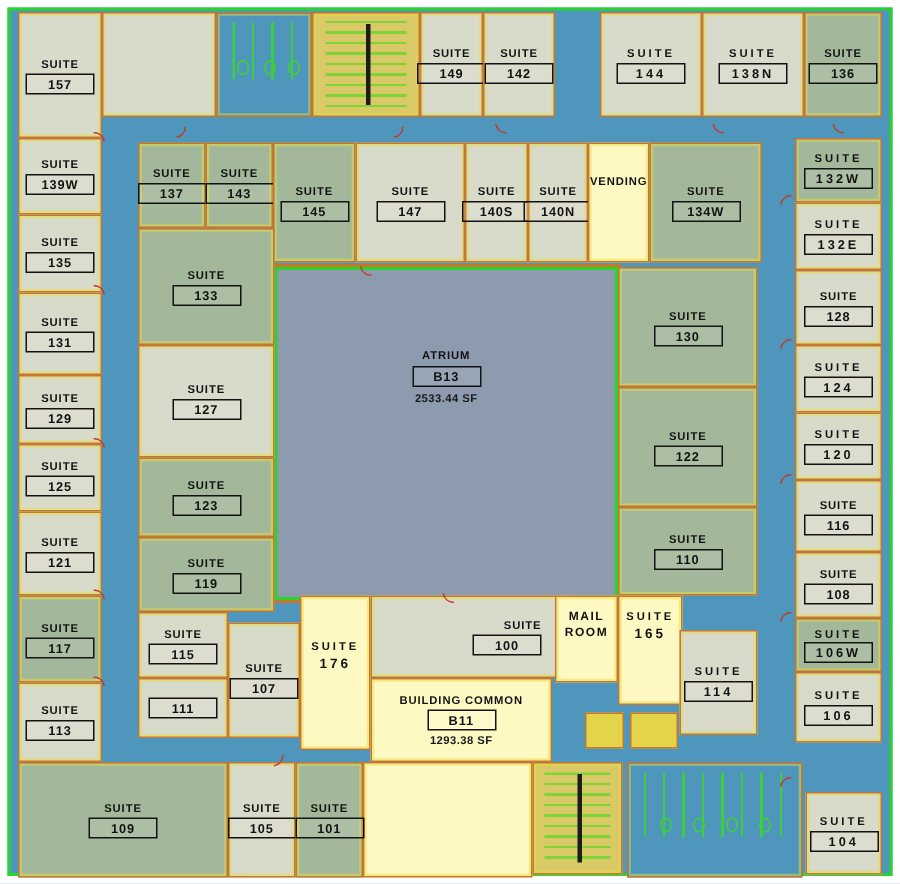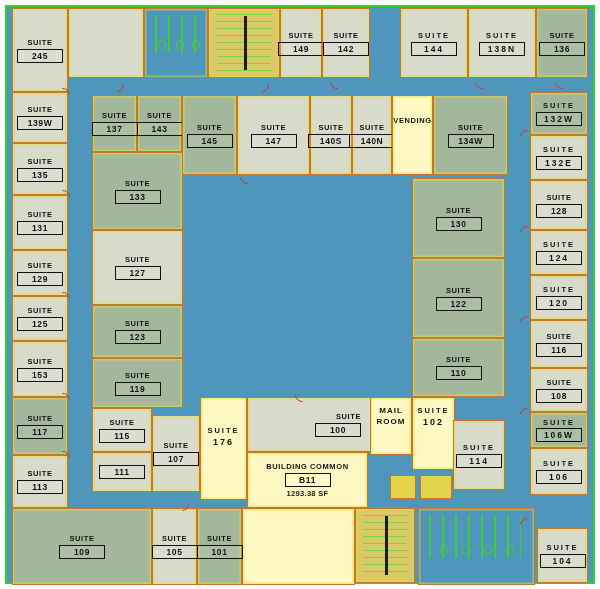--- a/index.html
+++ b/index.html
@@ -40,21 +40,21 @@
   .ydoor{position:absolute;background:#E3D44A;border:1.5px solid #C5772E;box-sizing:border-box;z-index:3;}
 </style>
 </head>
 <body>
 
 <div class="stage">
   <div class="corridor"></div>
 
   <div class="room lt" style="left:12px;top:8px;width:56px;height:84px">
       <span class="sl">SUITE</span>
-      <span class="nb">245</span>
+      <span class="nb">157</span>
     </div>
   <div class="room lt" style="left:12px;top:92px;width:56px;height:51px">
       <span class="sl">SUITE</span>
       <span class="nb">139W</span>
     </div>
   <div class="room lt" style="left:12px;top:143px;width:56px;height:52px">
       <span class="sl">SUITE</span>
       <span class="nb">135</span>
     </div>
   <div class="room lt" style="left:12px;top:195px;width:56px;height:55px">
@@ -64,21 +64,21 @@
   <div class="room lt" style="left:12px;top:250px;width:56px;height:46px">
       <span class="sl">SUITE</span>
       <span class="nb">129</span>
     </div>
   <div class="room lt" style="left:12px;top:296px;width:56px;height:45px">
       <span class="sl">SUITE</span>
       <span class="nb">125</span>
     </div>
   <div class="room lt" style="left:12px;top:341px;width:56px;height:56px">
       <span class="sl">SUITE</span>
-      <span class="nb">153</span>
+      <span class="nb">121</span>
     </div>
   <div class="room gn" style="left:12px;top:397px;width:56px;height:58px">
       <span class="sl">SUITE</span>
       <span class="nb">117</span>
     </div>
   <div class="room lt" style="left:12px;top:455px;width:56px;height:53px">
       <span class="sl">SUITE</span>
       <span class="nb">113</span>
     </div>
 
@@ -166,20 +166,27 @@
     </div>
   <div class="room lt" style="left:152px;top:415px;width:48px;height:77px">
       <span class="sl">SUITE</span>
       <span class="nb">107</span>
     </div>
   <div class="room by tx sp" style="left:200px;top:397px;width:47px;height:103px;justify-content:flex-start;padding-top:28px">
       <span class="sl">SUITE</span>
       <span class="nb">176</span>
     </div>
 
+  <div class="atrium">
+    <div class="astack">
+      <span class="sl">ATRIUM</span>
+      <span class="nb">B13</span>
+      <span class="area">2533.44 SF</span>
+    </div>
+  </div>
 
   <div class="room gn" style="left:412px;top:178px;width:93px;height:80px">
       <span class="sl">SUITE</span>
       <span class="nb">130</span>
     </div>
   <div class="room gn" style="left:412px;top:258px;width:93px;height:80px">
       <span class="sl">SUITE</span>
       <span class="nb">122</span>
     </div>
   <div class="room gn" style="left:412px;top:338px;width:93px;height:59px">
@@ -230,21 +237,21 @@
 
   <div class="room lt" style="left:247px;top:397px;width:131px;height:55px;align-items:flex-end;padding-right:16px">
       <span class="sl">SUITE</span>
       <span class="nb">100</span>
     </div>
   <div class="room by" style="left:370px;top:397px;width:42px;height:58px;justify-content:flex-start;padding-top:8px">
       <span class="mrlbl">MAIL ROOM</span>
     </div>
   <div class="room by tx sp" style="left:412px;top:397px;width:43px;height:73px;justify-content:flex-start;padding-top:8px">
       <span class="sl">SUITE</span>
-      <span class="nb">102</span>
+      <span class="nb">165</span>
     </div>
   <div class="room lt sp" style="left:453px;top:420px;width:52px;height:70px">
       <span class="sl">SUITE</span>
       <span class="nb">114</span>
     </div>
   <div class="room by" style="left:247px;top:452px;width:121px;height:56px;gap:2px">
     <span class="sl">BUILDING COMMON</span>
     <span class="nb">B11</span>
     <span class="area">1293.38 SF</span>
   </div>

